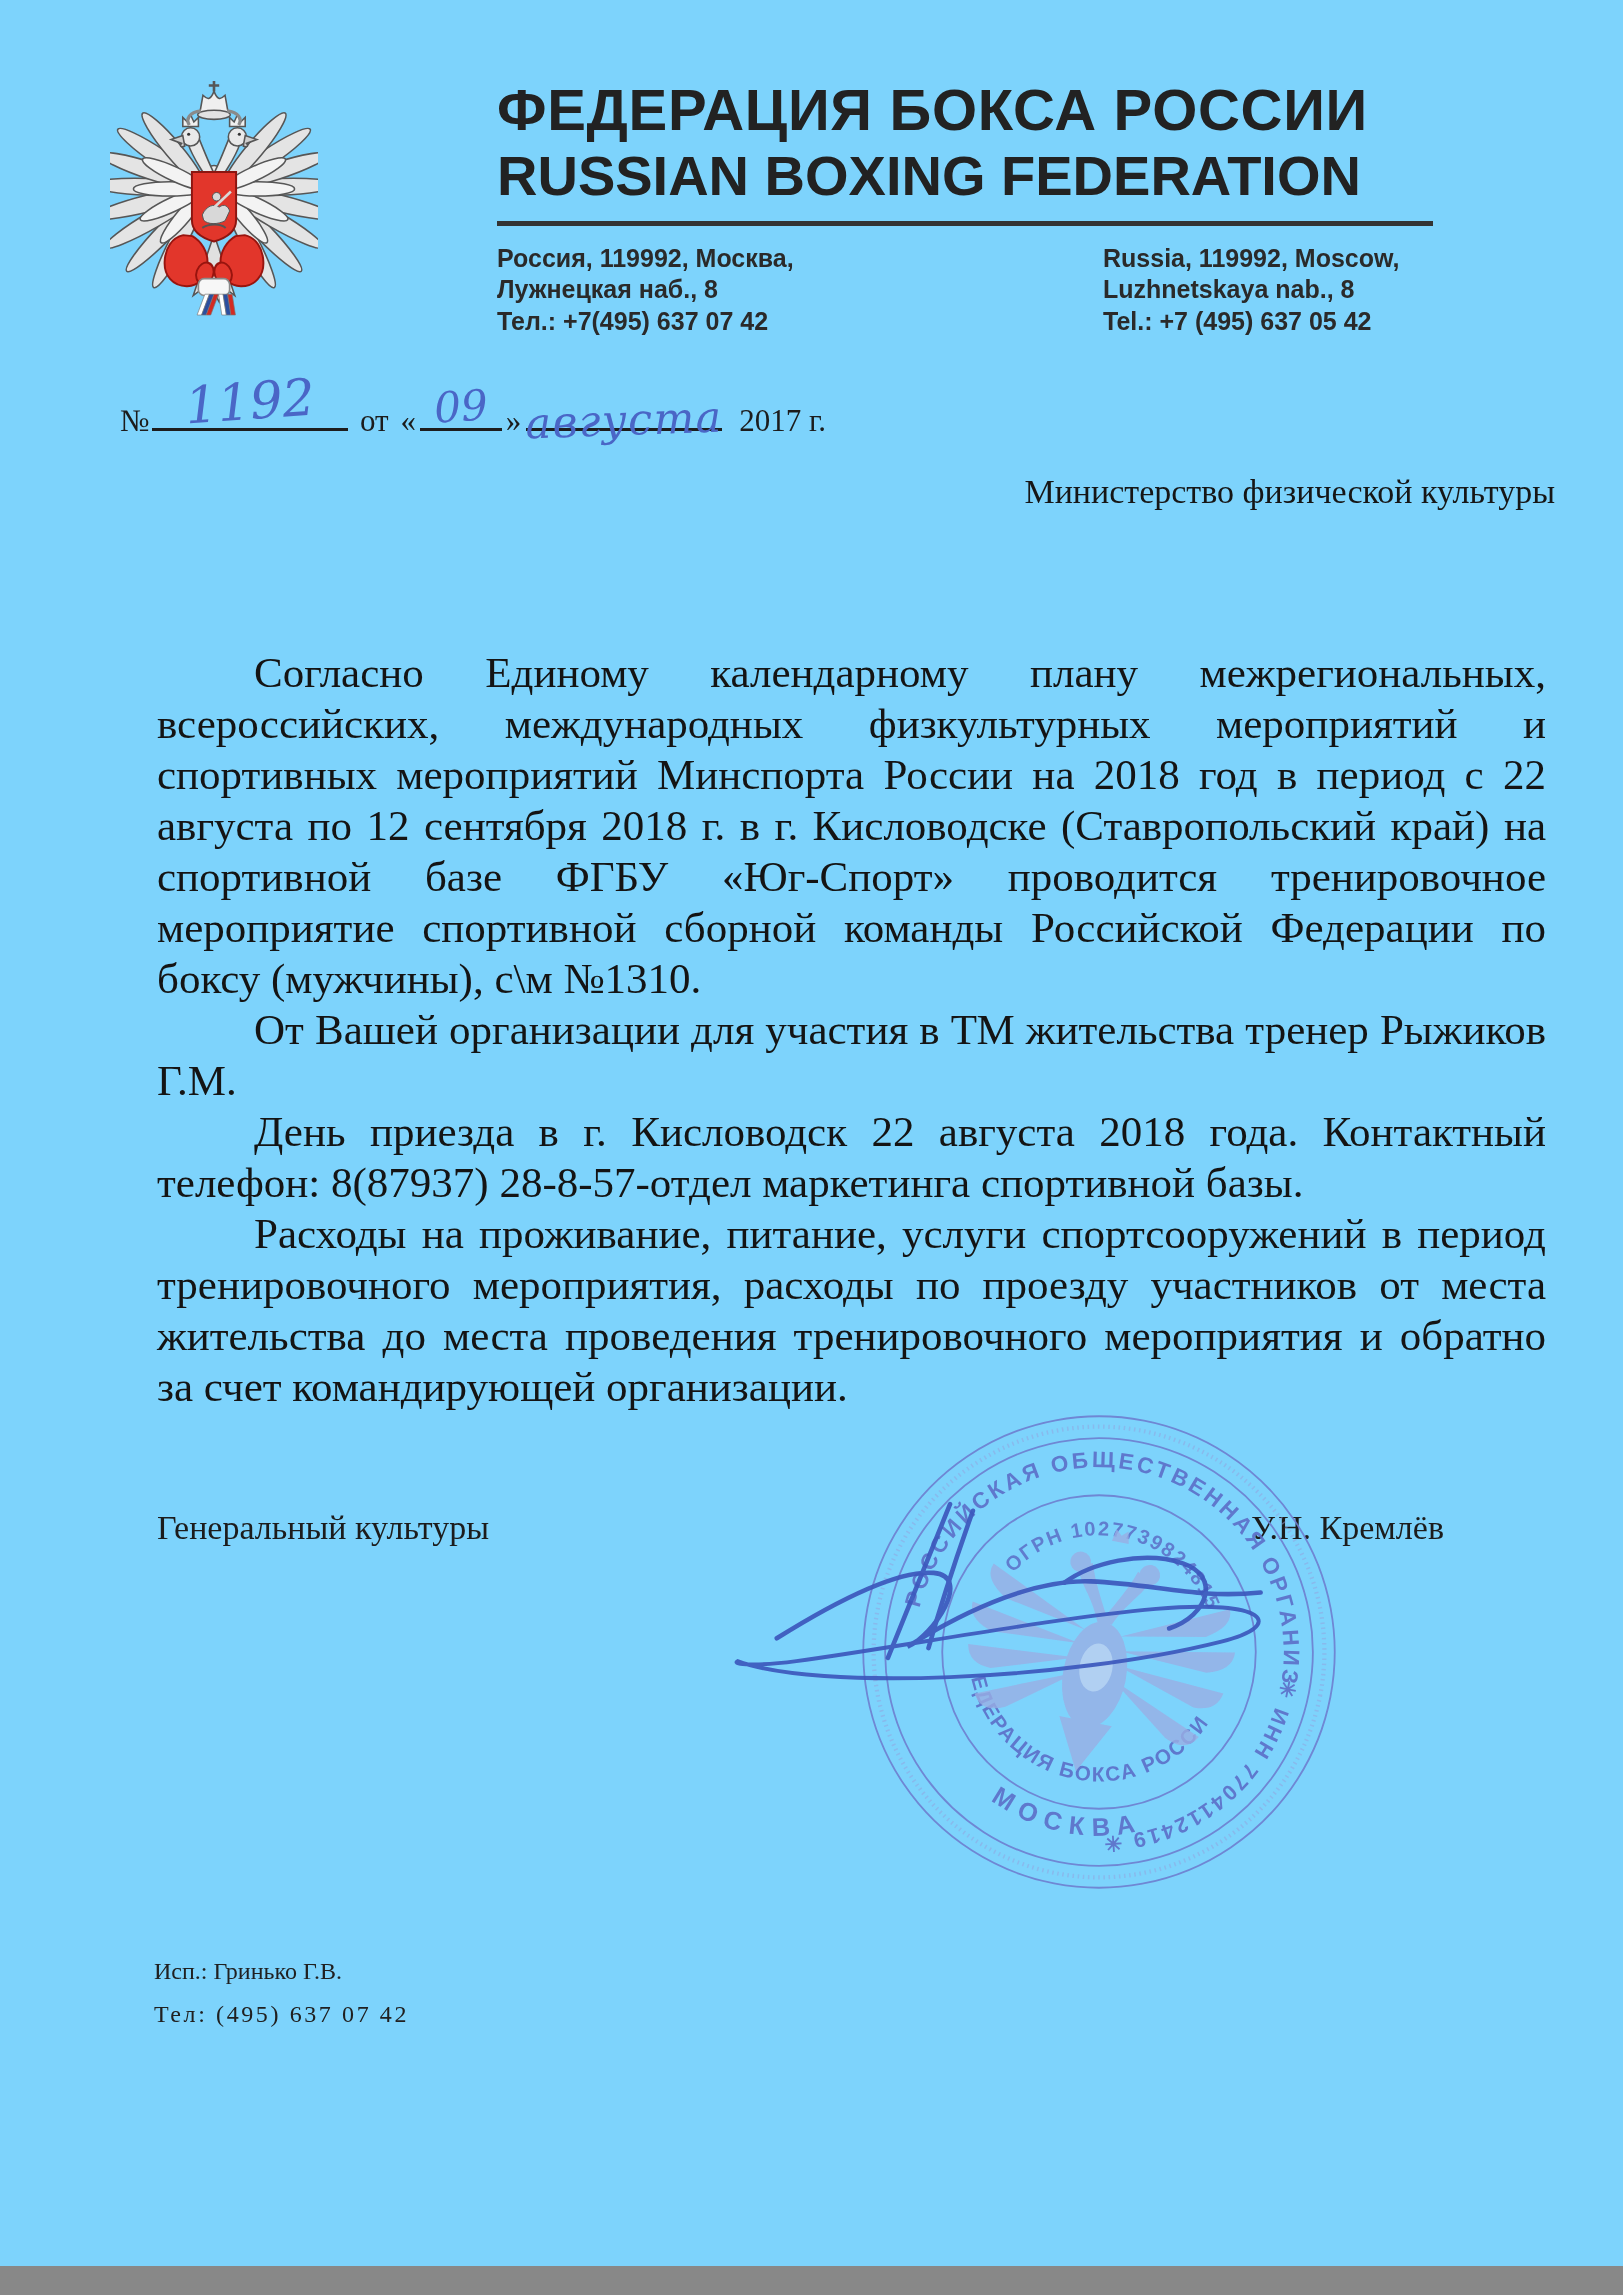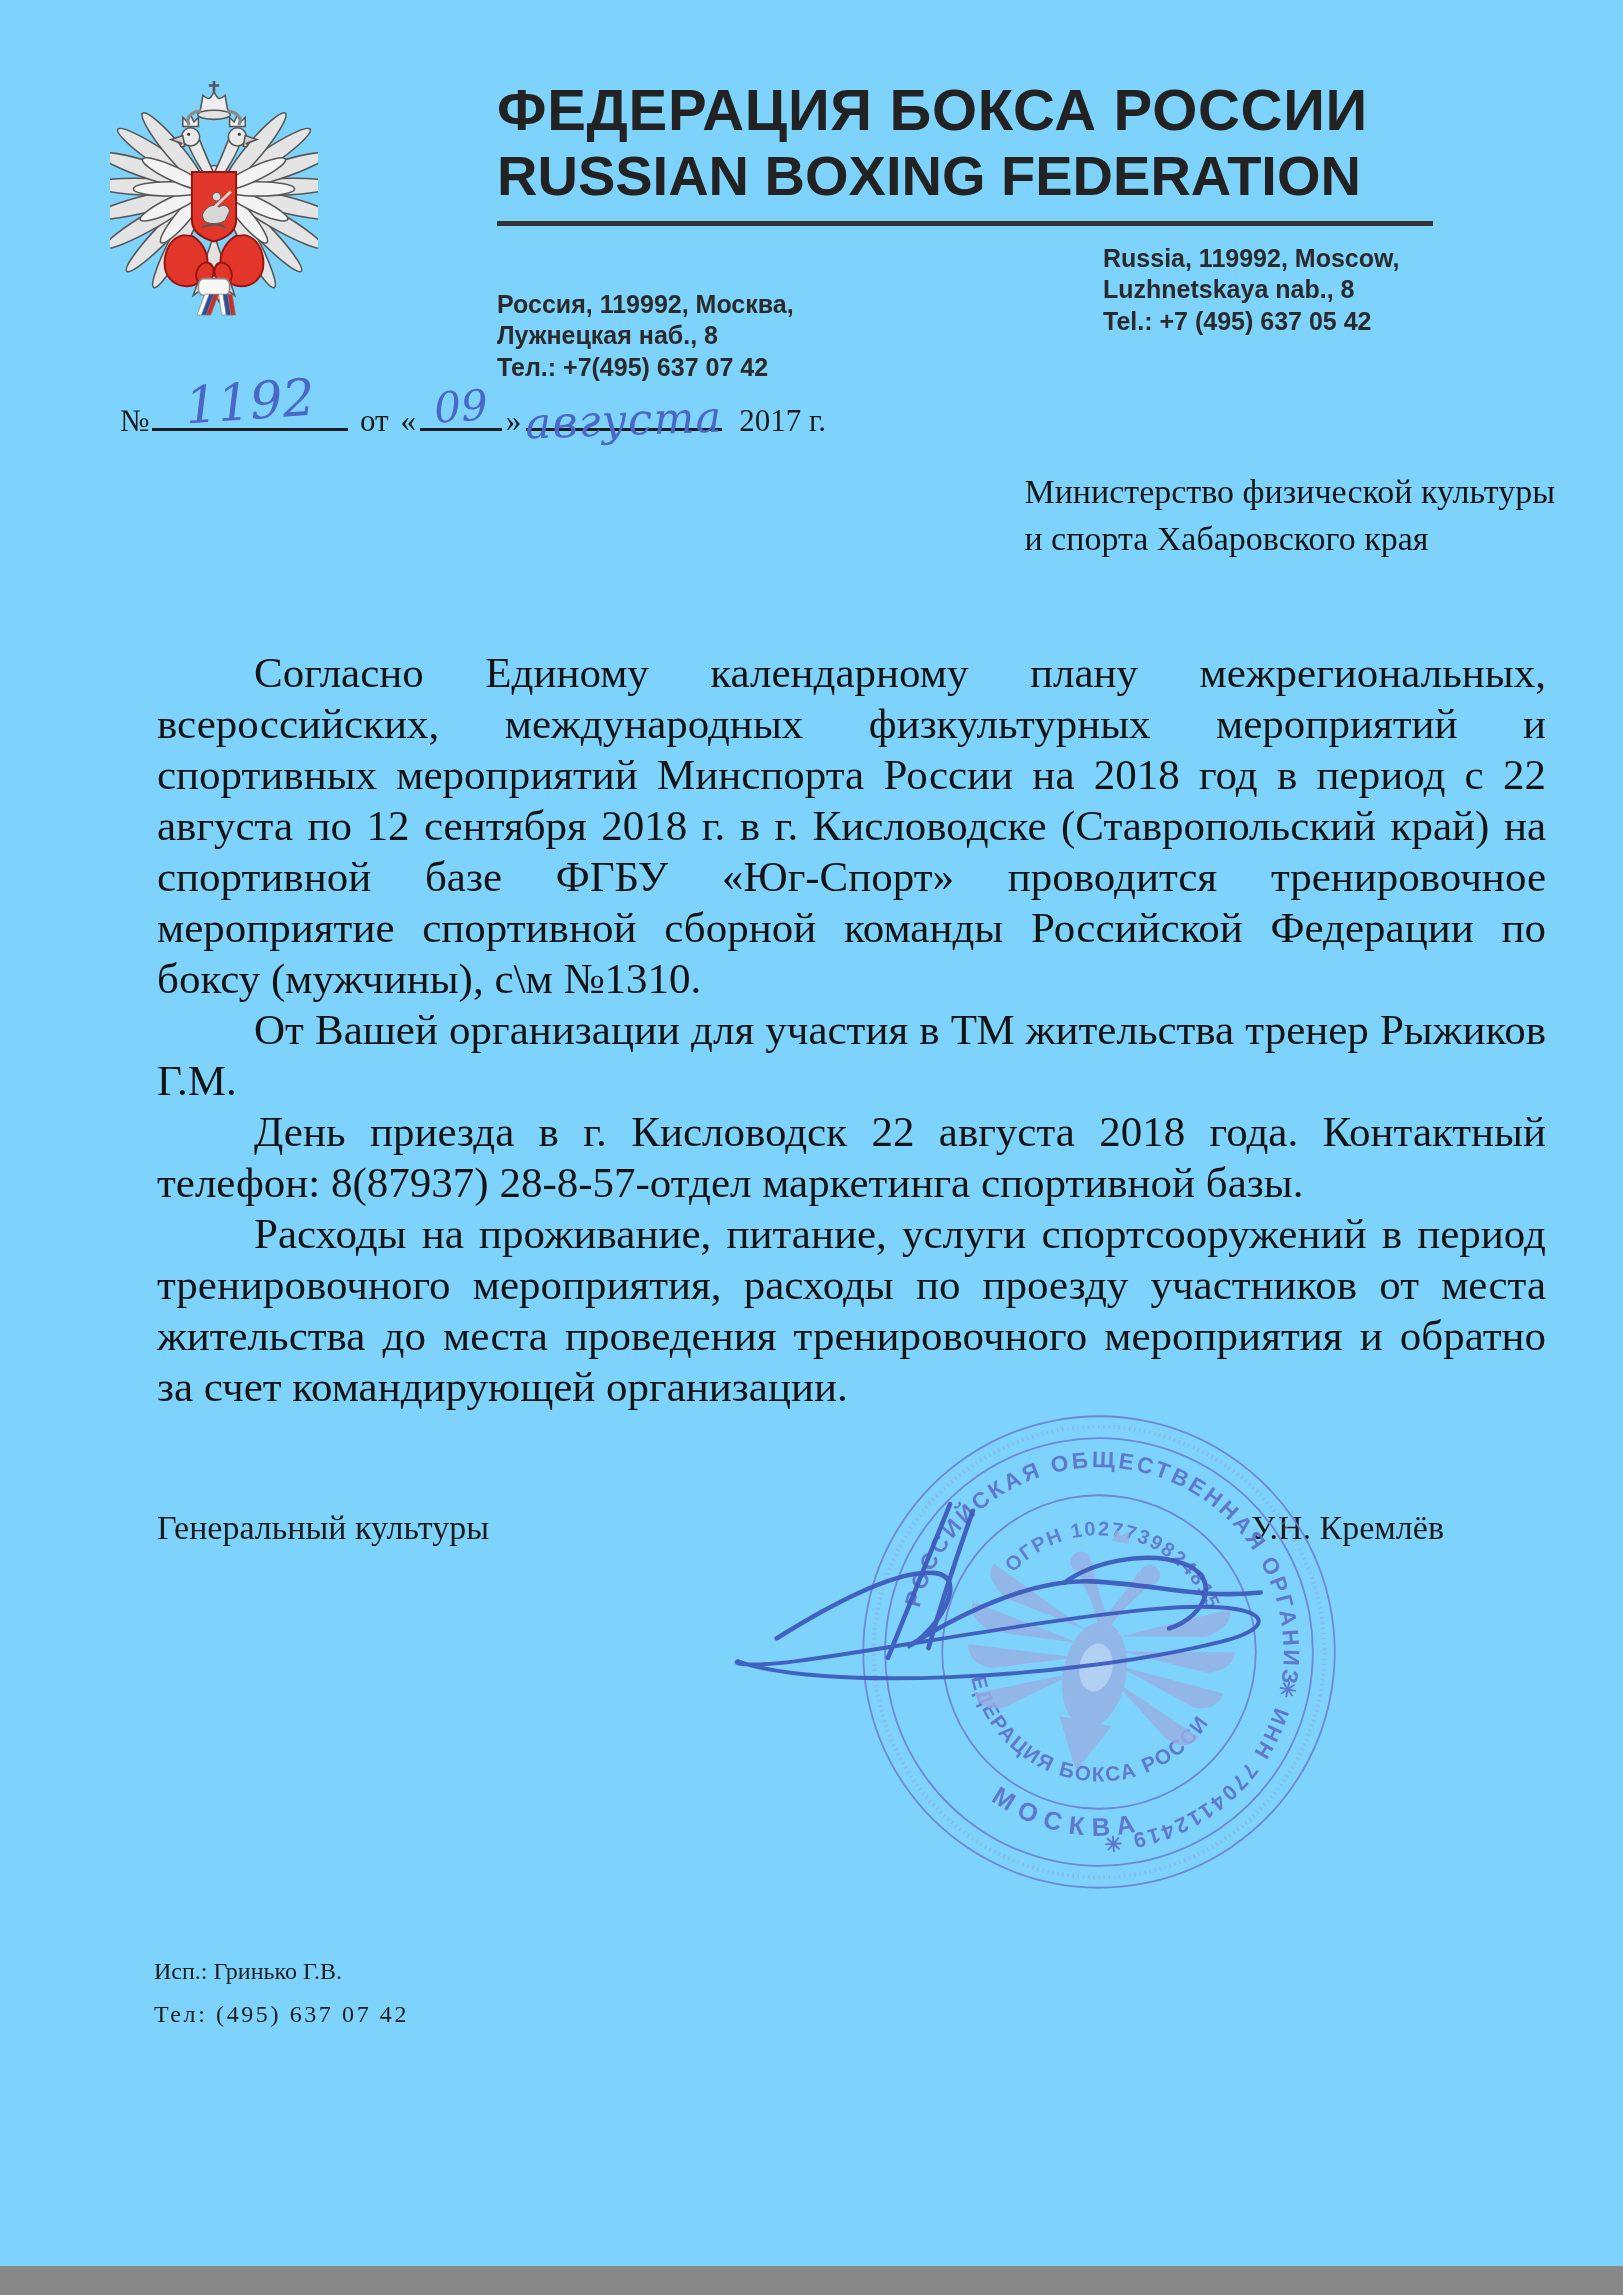--- a/index.html
+++ b/index.html
@@ -13,21 +13,21 @@
   .head-text { position:absolute; left:497px; top:80px; width:940px; }
   .title-ru, .title-en {
     font-family:"Liberation Sans", sans-serif; font-weight:bold; color:#222;
     white-space:nowrap; letter-spacing:0.7px; line-height:1.04;
   }
   .title-ru { font-size:58px; }
   .title-en { font-size:56px; letter-spacing:0px; margin-top:6.5px; }
   .head-rule { margin-top:15.7px; border-top:5.9px solid #333; width:936px; }
   .head-addr { display:flex; margin-top:17px; font-family:"Liberation Sans", sans-serif;
     font-weight:bold; font-size:25px; line-height:1.26; color:#2a2a2a; }
-  .head-addr .col-ru { width:606px;margin-top:46px; }
+  .head-addr .col-ru { width:606px; }
   .head-addr .col-en { width:333px; }
 
   
   .ref-line { position:absolute; left:120px; top:390px; display:flex; align-items:baseline;
     font-size:31px; white-space:nowrap; }
   .blank { display:inline-block; border-bottom:3.3px solid #1d1d1d; position:relative; height:38px; }
   .blank-number { width:196px; margin-left:2.6px; }
   .blank-day { width:82px; margin:0 3.9px; }
   .blank-month { width:196px; margin:0 5.2px; }
   .hw { position:absolute; left:50%; bottom:-2.6px; white-space:nowrap;
@@ -181,21 +181,20 @@
     <span>»</span>
     <span class="blank blank-month">
       <span class="hw hw-month">августа</span>
     </span>
     <span class="ref-gap"></span>
     <span>2017 г.</span>
   </div>
 
   <div class="addressee">
     <div>Министерство физической культуры</div>
-    <div>и спорта Хабаровского края</div>
   </div>
 
   <div class="body-block">
     <p>Согласно Единому календарному плану межрегиональных, всероссийских, международных физкультурных мероприятий и спортивных мероприятий Минспорта России на 2018 год в период с 22 августа по 12 сентября 2018 г. в г. Кисловодске (Ставропольский край) на спортивной базе ФГБУ «Юг-Спорт» проводится тренировочное мероприятие спортивной сборной команды Российской Федерации по боксу (мужчины), с\м №1310.</p>
     <p>От Вашей организации для участия в ТМ жительства тренер Рыжиков Г.М.</p>
     <p>День приезда в г. Кисловодск 22 августа 2018 года. Контактный телефон: 8(87937) 28-8-57-отдел маркетинга спортивной базы.</p>
     <p>Расходы на проживание, питание, услуги спортсооружений в период тренировочного мероприятия, расходы по проезду участников от места жительства до места проведения тренировочного мероприятия и обратно за счет командирующей организации.</p>
   </div>
 
   <div class="signoff-position">Генеральный культуры</div>

